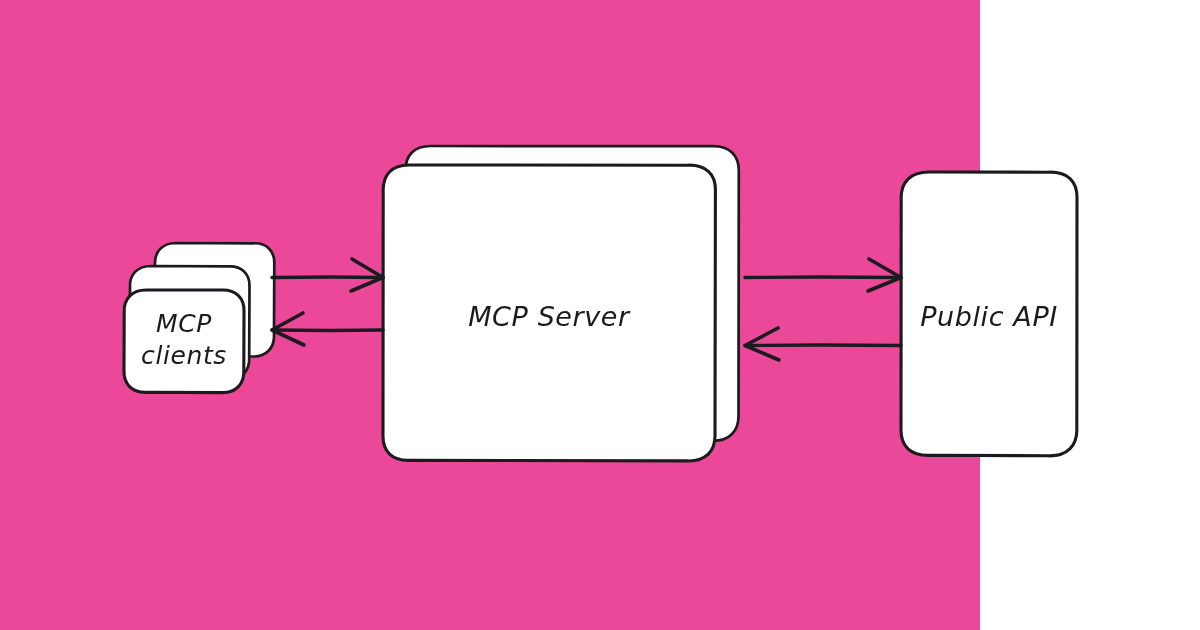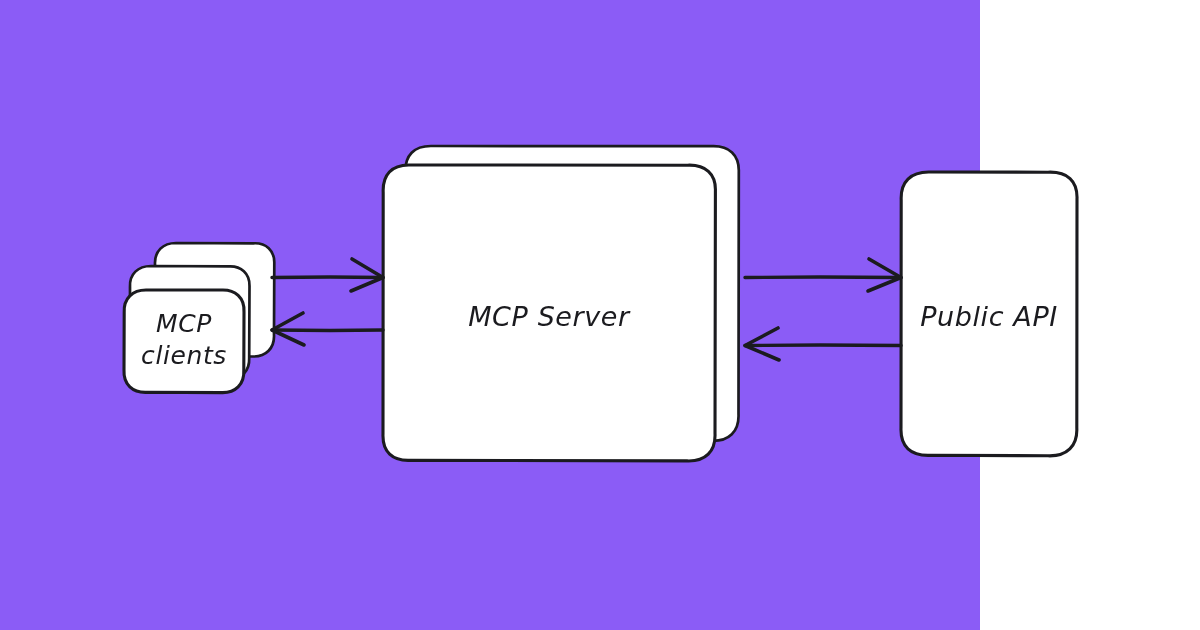--- a/index.html
+++ b/index.html
@@ -11,21 +11,21 @@
   body {
     width: 1200px;
     height: 630px;
     overflow: hidden;
     font-family: "DejaVu Sans", sans-serif;
   }
   #diagram-root {
     position: relative;
     width: 980px;
     height: 630px;
-    background: #8b5cf6;
+    background: #ec4899;
   }
   #diagram-svg {
     position: absolute;
     top: 0;
     left: 0;
     width: 1200px;
     height: 630px;
     display: block;
   }
   .node-shape {

